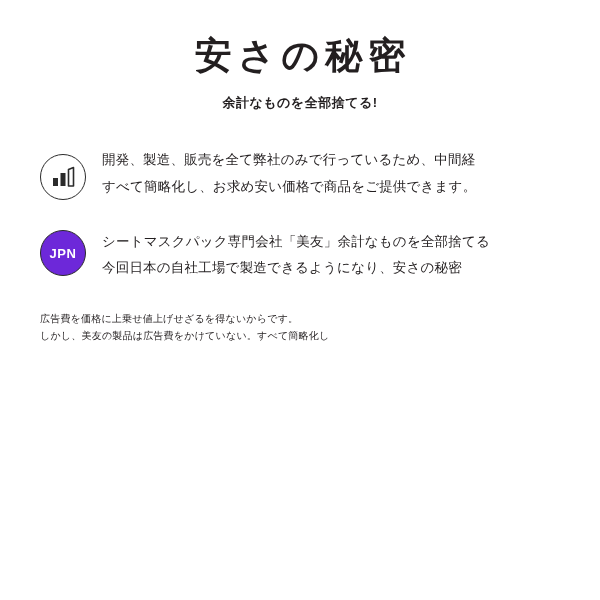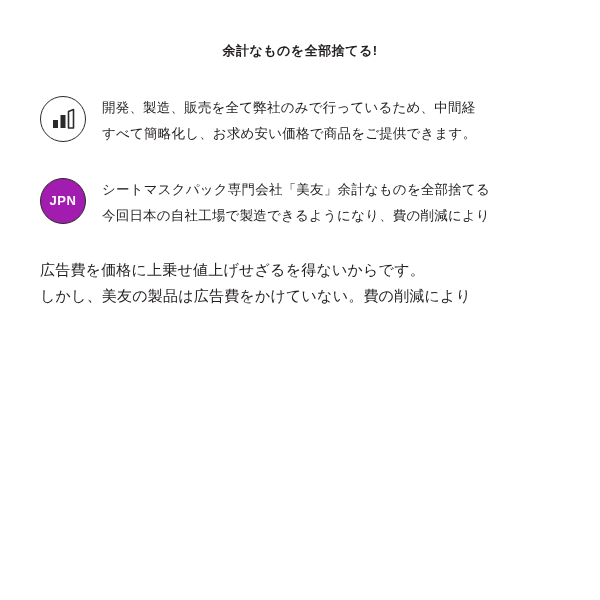--- a/index.html
+++ b/index.html
@@ -30,51 +30,51 @@
     letter-spacing: 6px;
     color: #231f20;
     margin: 0;
     line-height: 1.2;
     padding-left: 6px;
   }
   .subtitle {
     font-size: 13px;
     font-weight: bold;
     color: #231f20;
-    margin: 8px 0 0 0;
+    margin: 16px 0 0 0;
     letter-spacing: 0.5px;
   }
   .items {
     margin-top: 34px;
   }
   .item {
     display: flex;
     align-items: flex-start;
     margin-bottom: 28px;
   }
-  .item.item-0 { margin-top: 6px; }
+  .item.item-0 { margin-top: 6px; align-items: flex-end; }
   .icon-wrap {
     flex: 0 0 auto;
     width: 66px;
     display: flex;
     justify-content: center;
     padding-top: 2px;
   }
   .icon-circle {
     width: 46px;
     height: 46px;
     border: 1.6px solid #2b2b2b;
     border-radius: 50%;
     display: flex;
     align-items: center;
     justify-content: center;
     box-sizing: border-box;
   }
   .icon-circle.filled {
-    background: #a21caf;
+    background: #6d28d9;
     border-color: #2b2b2b;
   }
   .icon-text {
     font-size: 13px;
     font-weight: bold;
     letter-spacing: 0.5px;
     color: #ffffff;
   }
   .text-col {
     flex: 1 1 auto;
@@ -82,32 +82,33 @@
     padding-top: 1px;
   }
   .line {
     font-size: 13.5px;
     line-height: 1.95;
     color: #231f20;
     letter-spacing: 0.2px;
     white-space: nowrap;
   }
   .item-3 .line {
-    font-size: 15px;
+    font-size: 10px;
     line-height: 1.72;
   }
   .item-3 .text-col { padding-left: 10px; padding-top: 0; }
   svg { display: block; }
 </style>
 </head>
 <body>
 
 <div class="page">
 
   <div class="header">
+    <h1 class="title">安さの秘密</h1>
     <p class="subtitle">余計なものを全部捨てる!</p>
   </div>
 
   <div class="items">
 
     <div class="item item-0">
       <div class="icon-wrap">
         <div class="icon-circle">
           <svg width="26" height="24" viewBox="0 0 26 24" aria-hidden="true">
             <rect x="3" y="13" width="5" height="8" fill="#2b2b2b"></rect>
@@ -124,25 +125,25 @@
 
 
     <div class="item item-2">
       <div class="icon-wrap">
         <div class="icon-circle filled">
           <span class="icon-text">JPN</span>
         </div>
       </div>
       <div class="text-col">
         <div class="line">シートマスクパック専門会社「美友」余計なものを全部捨てる</div>
-        <div class="line">今回日本の自社工場で製造できるようになり、費の削減により</div>
+        <div class="line">今回日本の自社工場で製造できるようになり、安さの秘密</div>
       </div>
     </div>
 
     <div class="item item-3">
       <div class="text-col">
         <div class="line">広告費を価格に上乗せ値上げせざるを得ないからです。</div>
-        <div class="line">しかし、美友の製品は広告費をかけていない。費の削減により</div>
+        <div class="line">しかし、美友の製品は広告費をかけていない。すべて簡略化し</div>
       </div>
     </div>
 
   </div>
 </div>
 
 </body></html>

